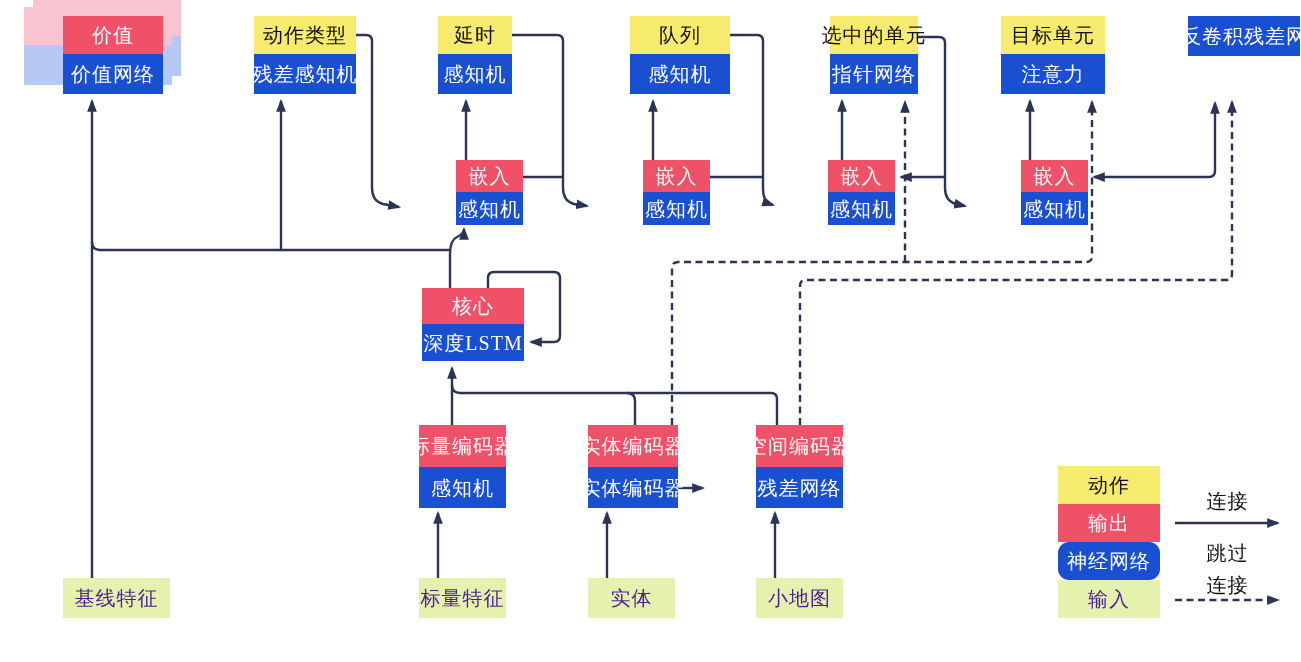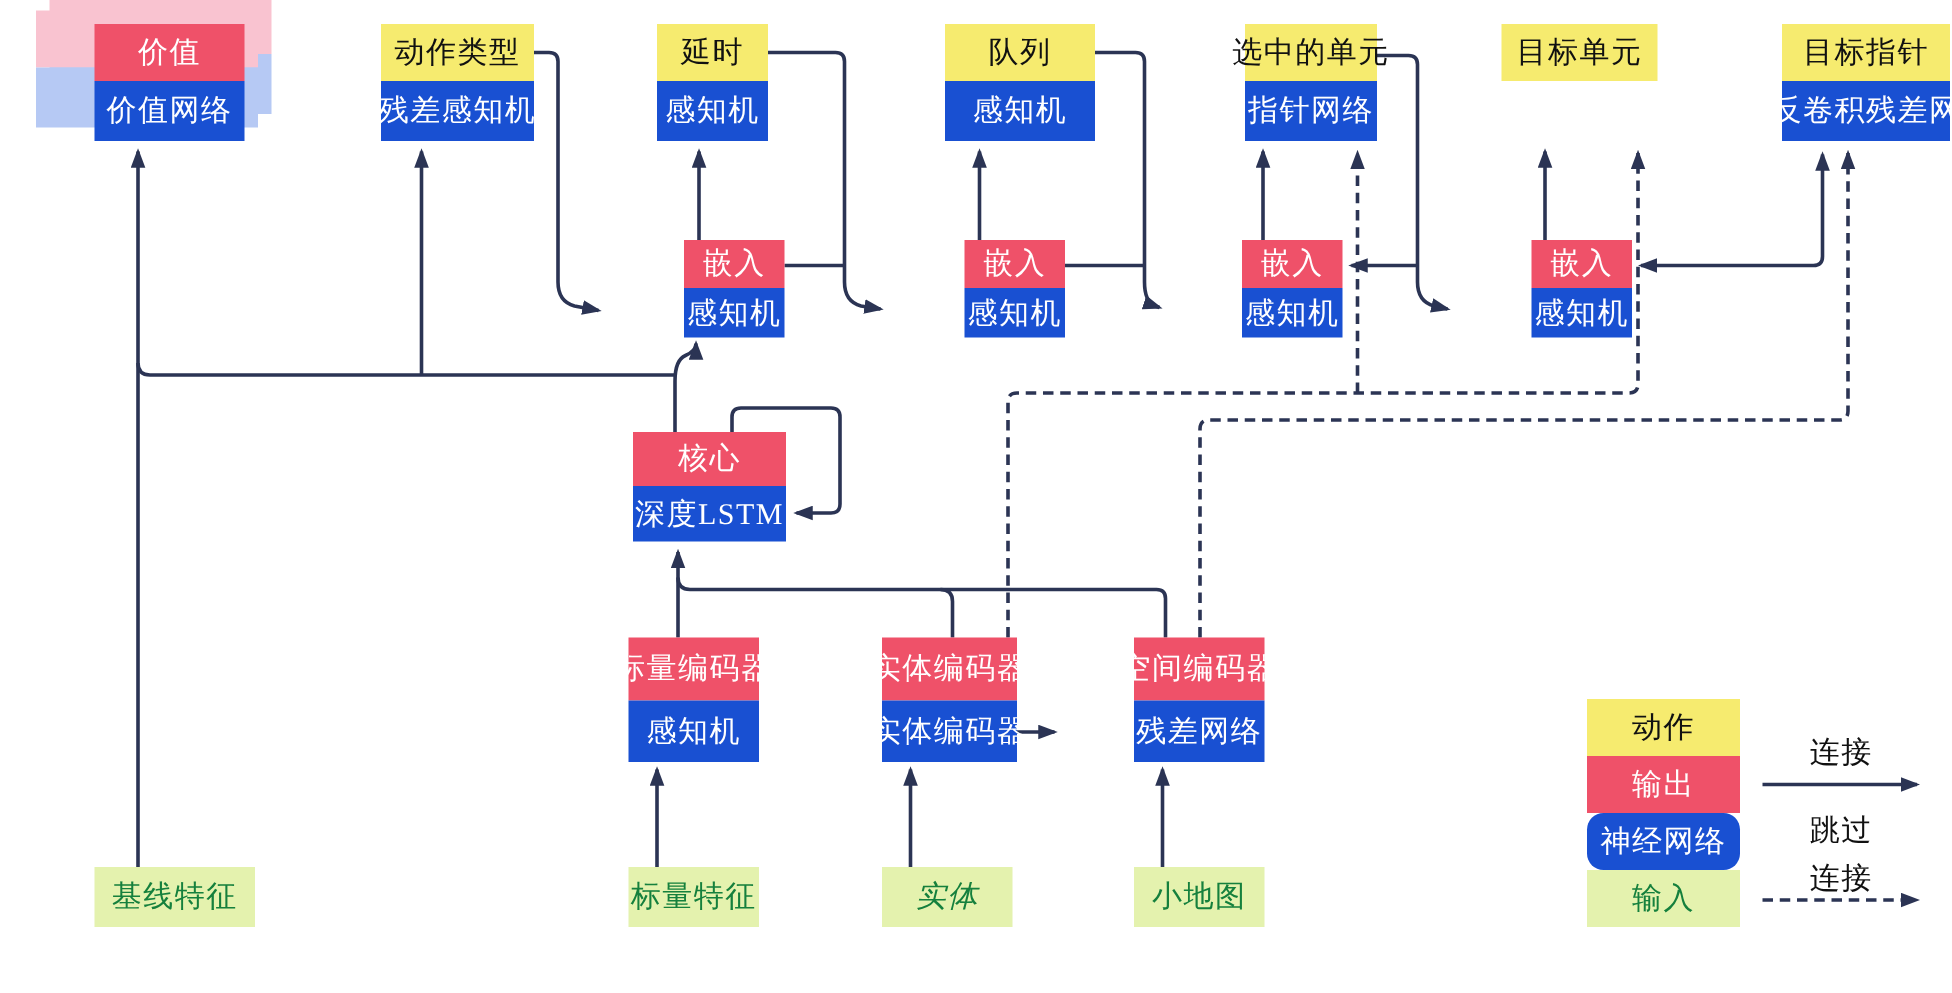--- a/index.html
+++ b/index.html
@@ -9,21 +9,21 @@
   }
   #wires{position:absolute;left:0;top:0;width:1301px;height:662px;}
   .node{position:absolute;}
   .cell{
     display:flex;align-items:center;justify-content:center;
     font-size:20px;letter-spacing:1px;line-height:1;white-space:nowrap;margin-left:48px;
   }
   .cell.yellow{background:#F6EB6F;color:#111111;}
   .cell.red{background:#EF5169;color:#ffffff;}
   .cell.blue{background:#1950D2;color:#ffffff;}
-  .cell.green{background:#E4F2AE;color:#15803d;}
+  .cell.green{background:#E4F2AE;color:#4c1d95;}
   
   .row-head .cell.t{height:38px;} .row-head .cell.b{height:40px;}
   .row-embed .cell.t{height:32px;} .row-embed .cell.b{height:33px;}
   .row-core .cell.t{height:36px;} .row-core .cell.b{height:37px;}
   .row-enc  .cell.t{height:42px;} .row-enc  .cell.b{height:41px;}
   .row-input .cell{height:40px;}
   
   .ghost{position:absolute;left:0;top:0;right:0;}
   .ghost .gc1{height:38px;background:#F9C3D0;}
   .ghost .gc2{height:40px;background:#B6C9F4;}
@@ -127,24 +127,24 @@
     <div class="cell blue b">感知机</div>
   </div>
 
   <div class="node row-head" style="left:782px;top:16px;width:136px;border-radius:14px;">
     <div class="cell yellow t">选中的单元</div>
     <div class="cell blue b">指针网络</div>
   </div>
 
   <div class="node row-head" style="left:953px;top:16px;width:152px;">
     <div class="cell yellow t">目标单元</div>
+    <div class="cell blue b">注意力</div>
   </div>
 
   <div class="node row-head" style="left:1140px;top:16px;width:160px;">
-    <div class="cell yellow t">目标指针</div>
     <div class="cell blue b">反卷积残差网</div>
   </div>
 
   <div class="node row-embed" style="left:408px;top:160px;width:115px;">
     <div class="cell red t">嵌入</div>
     <div class="cell blue b">感知机</div>
   </div>
   <div class="node row-embed" style="left:595px;top:160px;width:115px;">
     <div class="cell red t">嵌入</div>
     <div class="cell blue b">感知机</div>
@@ -175,21 +175,21 @@
     <div class="cell red t">空间编码器</div>
     <div class="cell blue b">残差网络</div>
   </div>
 
   <div class="node row-input" style="left:15px;top:578px;width:155px;">
     <div class="cell green">基线特征</div>
   </div>
   <div class="node row-input" style="left:371px;top:578px;width:135px;">
     <div class="cell green">标量特征</div>
   </div>
-  <div class="node row-input" style="left:540px;top:578px;width:135px;font-style:italic;">
+  <div class="node row-input" style="left:540px;top:578px;width:135px;">
     <div class="cell green">实体</div>
   </div>
   <div class="node row-input" style="left:708px;top:578px;width:135px;">
     <div class="cell green">小地图</div>
   </div>
 
   <div class="node" style="left:1010px;top:466px;width:150px;">
     <div class="cell yellow" style="height:38px;">动作</div>
     <div class="cell red" style="height:38px;">输出</div>
     <div class="cell blue" style="height:38px;border-radius:11px;">神经网络</div>

